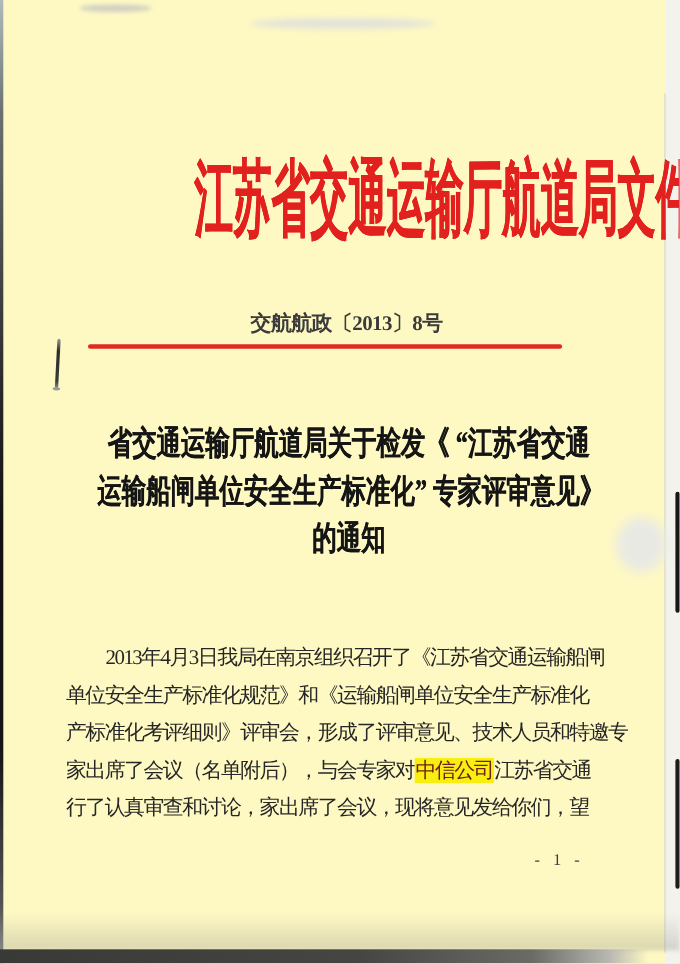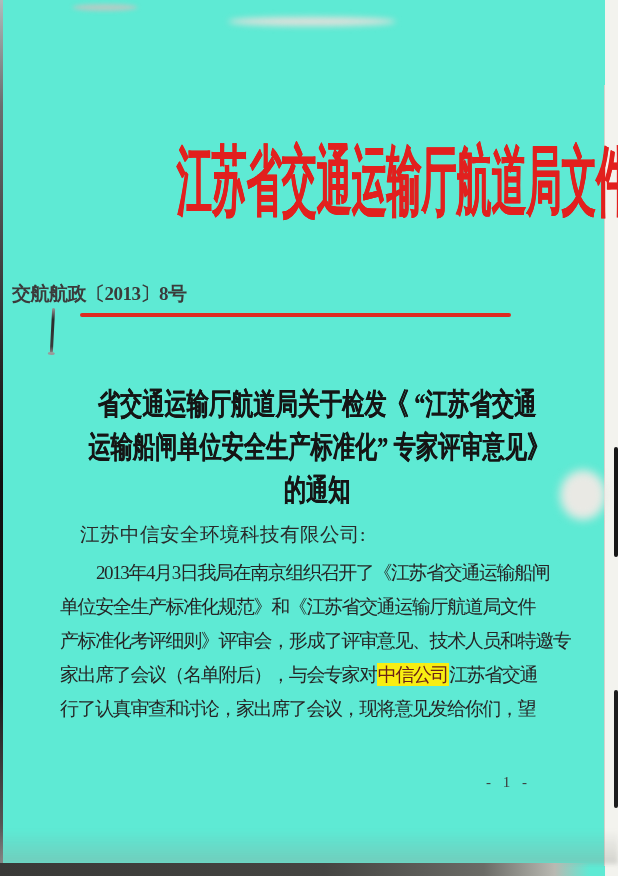--- a/index.html
+++ b/index.html
@@ -1,19 +1,19 @@
 <!DOCTYPE html>
 <html><head>
 <meta charset="utf-8">
 <style>
   html,body{margin:0;padding:0;background:#e8e8e6;}
   #scan{
     position:relative;
     width:618px;height:876px;
-    background:#5eead4;
+    background:#fef9c3;
     overflow:hidden;
     font-family:"Liberation Serif","DejaVu Serif",serif;
     color:#222;
   }
   
   .edge-left{
     position:absolute;left:0;top:0;bottom:0;width:3px;
     background:linear-gradient(to bottom,#aebbbb 0%,#6a6f70 12%,#2a2a2a 40%,#111 55%,#161616 78%,#555 94%,#8a8d8d 100%);
   }
   .edge-right-line{
@@ -67,21 +67,21 @@
     position:absolute;top:140px;left:10px;right:-10px;
     text-align:center;
     font-size:76px;font-weight:900;line-height:1.08;
     color:#e2201e;
     transform:scaleX(0.46);
     text-shadow:0.6px 0 currentColor,-0.6px 0 currentColor;
     white-space:nowrap;
   }
   .doc-number{
     position:absolute;top:281px;left:12px;right:0;
-    text-align:left;
+    text-align:center;
     font-size:19px;font-weight:600;letter-spacing:-0.5px;
     color:#3b3b3b;
   }
   .red-rule{
     position:absolute;left:80px;top:313px;width:431px;height:4px;
     background:#de2a21;border-radius:2px;
   }
   .doc-title{
     position:absolute;top:382px;left:8px;right:-8px;
     text-align:center;
@@ -95,21 +95,21 @@
     position:absolute;left:80px;top:521px;
     font-size:19.5px;letter-spacing:0.5px;color:#2a2a2a;
   }
   .body-block{
     position:absolute;left:60px;top:556px;width:500px;
     font-size:19px;letter-spacing:-1.4px;line-height:34px;
     color:#262626;
     white-space:nowrap;
   }
   .body-line{height:34px;}
-  .body-line.indent{padding-left:36px;}
+  .body-line.indent{padding-left:36px;margin-top:26px;}
   .hl{
     background:#f8ee12;
     color:#6b2417;
     padding:1px 1px;
   }
   .page-number{
     position:absolute;left:486px;top:774px;
     font-size:15px;letter-spacing:4px;color:#3d3d3d;
   }
 </style>
@@ -135,25 +135,24 @@
   <div class="doc-number">交航航政〔2013〕8号</div>
 
   <div class="red-rule"></div>
 
   <div class="doc-title">
     <div>省交通运输厅航道局关于检发《 “江苏省交通</div>
     <div>运输船闸单位安全生产标准化” 专家评审意见》</div>
     <div>的通知</div>
   </div>
 
-  <div class="addressee">江苏中信安全环境科技有限公司:</div>
 
   <div class="body-block">
     <div class="body-line indent">2013年4月3日我局在南京组织召开了《江苏省交通运输船闸</div>
-    <div class="body-line">单位安全生产标准化规范》和《江苏省交通运输厅航道局文件</div>
+    <div class="body-line">单位安全生产标准化规范》和《运输船闸单位安全生产标准化</div>
     <div class="body-line">产标准化考评细则》评审会，形成了评审意见、技术人员和特邀专</div>
     <div class="body-line"><span>家出席了会议（名单附后），与会专家对</span><span class="hl">中信公司</span><span>江苏省交通</span></div>
     <div class="body-line">行了认真审查和讨论，家出席了会议，现将意见发给你们，望</div>
   </div>
 
   <div class="page-number">- 1 -</div>
 
 </div>
 
 </body></html>

